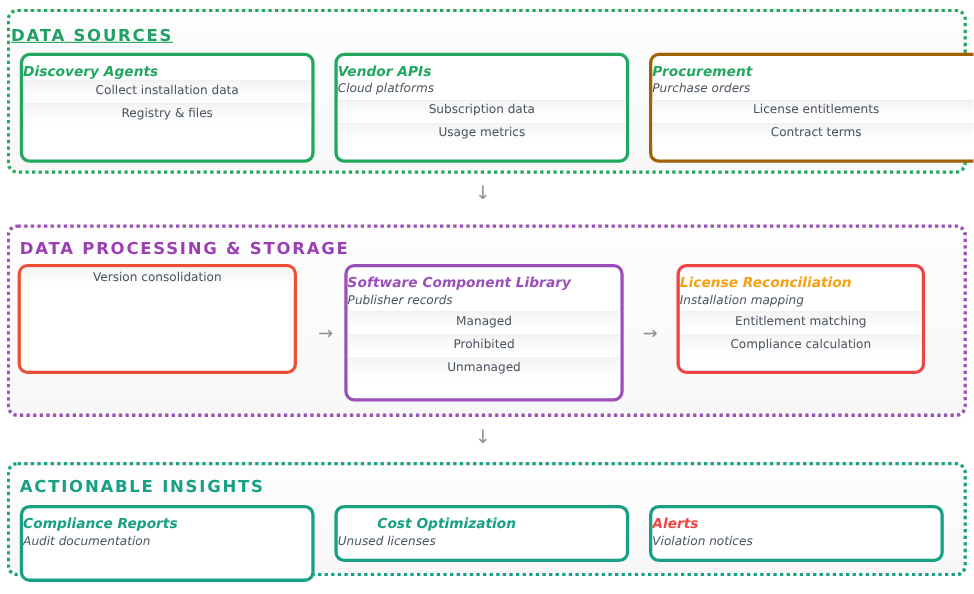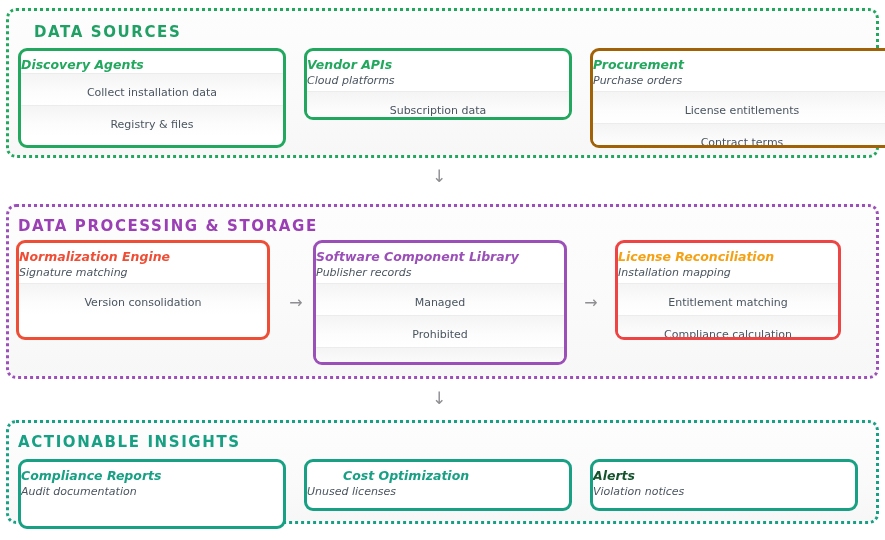--- a/index.html
+++ b/index.html
@@ -47,21 +47,21 @@
     font-size:11px;
     line-height:15px;
     color:#4a5560;
     padding-bottom:3px;
   }
   .card-row{
     text-align:center;
     font-size:11px;
     line-height:15px;
     color:#4a5560;
-    padding:11px 4px 5px 4px;
+    padding:0 4px 5px 4px;
     border-top:1px solid #ececec;
     background:linear-gradient(180deg,#f4f4f4 0%, #fcfcfc 55%, #ffffff 100%);
   }
 
   .arrow-v{
     position:absolute;
     color:#8e8e93;
     font-size:17px;
     line-height:17px;
     text-align:center;
@@ -76,31 +76,31 @@
     width:26px;
   }
 </style>
 </head>
 <body>
 
 <div id="canvas">
 
   <div class="section" style="left:6px;top:8px;width:873px;height:150px;border:3px dotted #22a85e;">
   </div>
-  <div class="section-label" style="left:34px;top:23px;color:#21a065;">DATA SOURCES</div>
+  <div class="section-label" style="left:10px;top:23px;color:#21a065;text-decoration:underline;">DATA SOURCES</div>
 
   <div class="card" style="left:18px;top:48px;width:268px;height:100px;border:3px solid #22a85e;">
     <div class="card-head">
       <span class="card-title" style="color:#22a85e;">Discovery Agents</span>
     </div>
     <div class="card-row">Collect installation data</div>
     <div class="card-row">Registry &amp; files</div>
   </div>
 
-  <div class="card" style="left:304px;top:48px;width:268px;height:72px;border:3px solid #22a85e;">
+  <div class="card" style="left:304px;top:48px;width:268px;height:100px;border:3px solid #22a85e;">
     <div class="card-head">
       <span class="card-title" style="color:#22a85e;">Vendor APIs</span>
       <span class="card-sub">Cloud platforms</span>
     </div>
     <div class="card-row">Subscription data</div>
     <div class="card-row">Usage metrics</div>
   </div>
 
   <div class="card" style="left:590px;top:48px;width:304px;height:100px;border:3px solid #a16207;">
     <div class="card-head">
@@ -111,24 +111,20 @@
     <div class="card-row">Contract terms</div>
   </div>
 
   <div class="arrow-v" style="left:429px;top:168px;">↓</div>
 
   <div class="section" style="left:6px;top:204px;width:873px;height:175px;border:3px dotted #9b4fb8;">
   </div>
   <div class="section-label" style="left:18px;top:217px;color:#9b3fb5;">DATA PROCESSING &amp; STORAGE</div>
 
   <div class="card" style="left:16px;top:240px;width:254px;height:100px;border:3px solid #ef4e36;">
-    <div class="card-head">
-      <span class="card-title" style="color:#ef4e36;">Normalization Engine</span>
-      <span class="card-sub">Signature matching</span>
-    </div>
     <div class="card-row">Version consolidation</div>
   </div>
 
   <div class="arrow-h" style="left:283px;top:295px;">→</div>
 
   <div class="card" style="left:313px;top:240px;width:254px;height:125px;border:3px solid #9b4fb8;">
     <div class="card-head">
       <span class="card-title" style="color:#9b4fb8;">Software Component Library</span>
       <span class="card-sub">Publisher records</span>
     </div>
@@ -163,18 +159,18 @@
 
   <div class="card" style="left:304px;top:459px;width:268px;height:52px;border:3px solid #17a083;">
     <div class="card-head">
       <span class="card-title" style="color:#17a083;margin-left:36px;">Cost Optimization</span>
       <span class="card-sub">Unused licenses</span>
     </div>
   </div>
 
   <div class="card" style="left:590px;top:459px;width:268px;height:52px;border:3px solid #17a083;">
     <div class="card-head">
-      <span class="card-title" style="color:#14532d;">Alerts</span>
+      <span class="card-title" style="color:#ef4444;">Alerts</span>
       <span class="card-sub">Violation notices</span>
     </div>
   </div>
 
 </div>
 
 </body></html>

